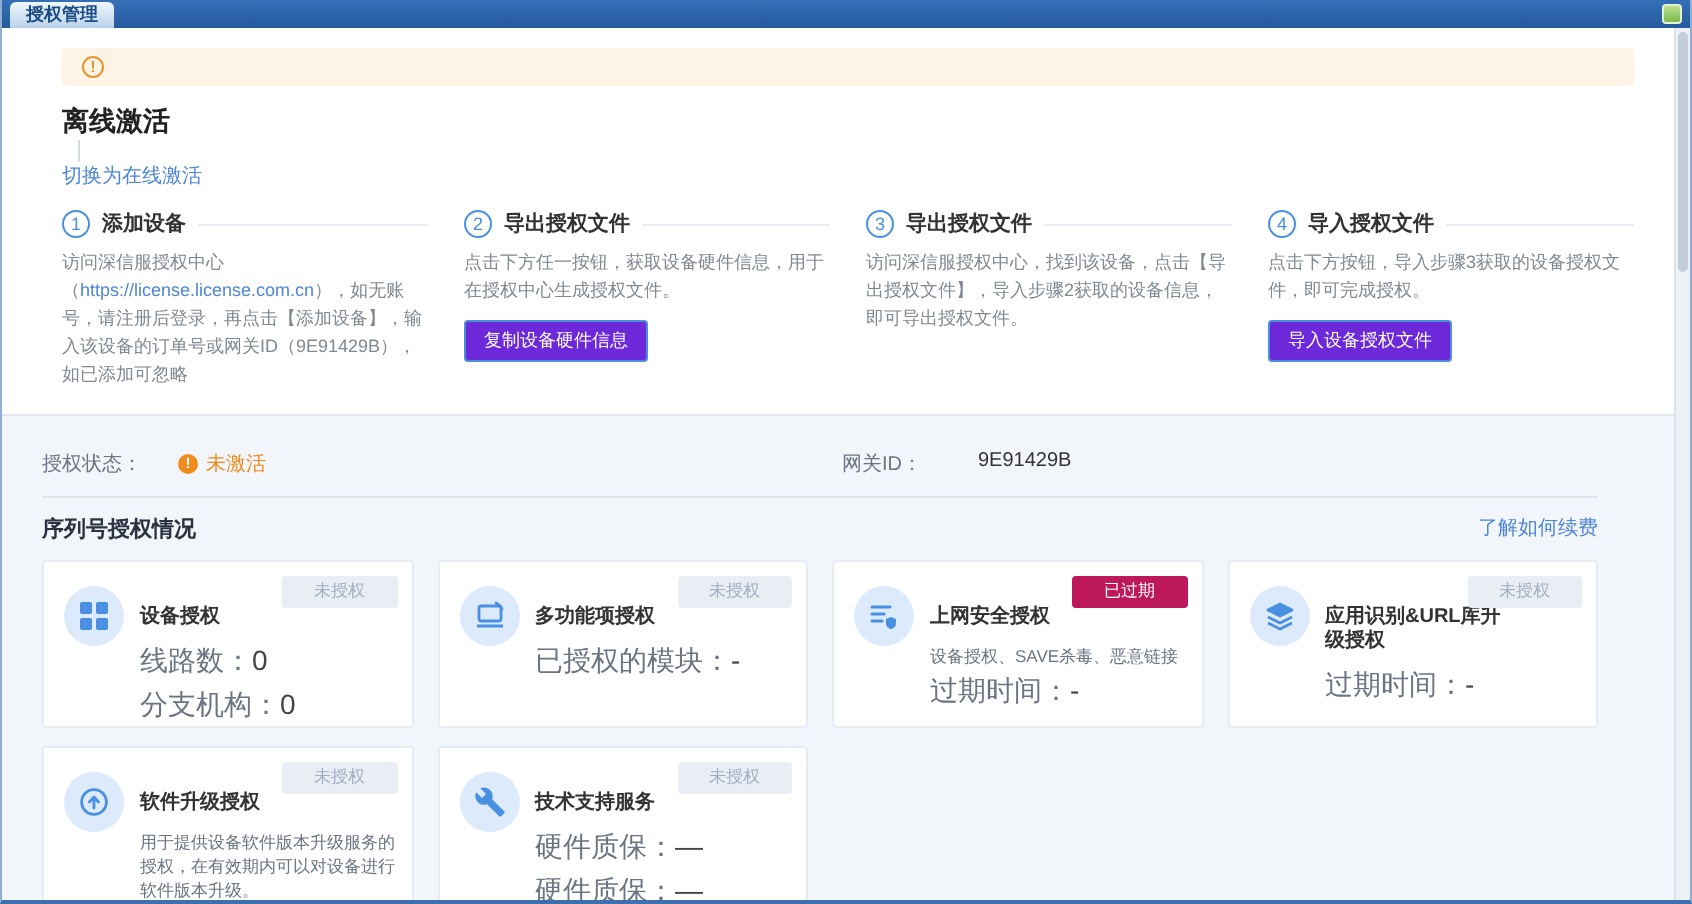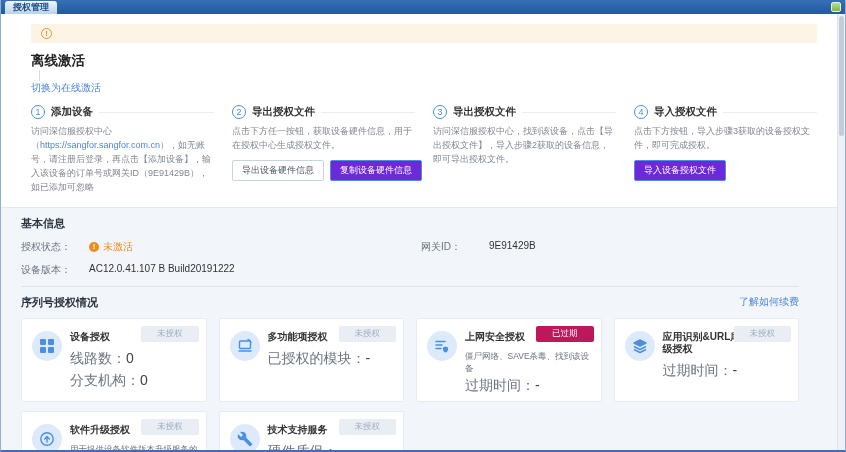--- a/index.html
+++ b/index.html
@@ -104,21 +104,21 @@
     border-radius:2px; height:84px; padding:10px 8px 8px 10px;
     display:flex; gap:8px; overflow:hidden;
   }
   .cicon {
     width:30px; height:30px; border-radius:50%; background:#ddeafc;
     display:flex; align-items:center; justify-content:center; flex:0 0 auto;
     margin-top:2px;
   }
   .cicon svg { width:16px; height:16px; }
   .cbody { flex:1; min-width:0; }
-  .ctitle { font-size:10px; font-weight:bold; color:#333; margin:2px 36px 7px 0; line-height:1.2; }
+  .ctitle { font-size:10px; font-weight:bold; color:#333; margin:12px 36px 7px 0; line-height:1.2; }
   .cdesc { font-size:8.5px; color:#6b7482; line-height:1.45; margin-bottom:3px; }
   .crow { display:flex; font-size:14px; color:#6b7482; margin-bottom:4px; }
   .clabel { min-width:52px; }
   .cval { color:#444; }
   .badge {
     position:absolute; top:7px; right:7px; font-size:8.5px;
     padding:2px 16px; border-radius:2px;
   }
   .badge.gray { background:#e9eef5; color:#a0aec0; }
   .badge.red { background:#be185d; color:#fff; }
@@ -154,33 +154,32 @@
 
       <div class="steps">
 
         <div class="step">
           <div class="step-head">
             <span class="step-num">1</span>
             <span class="step-title">添加设备</span>
             <span class="step-line"></span>
           </div>
           <div class="step-desc">
-            <span>访问深信服授权中心（</span><a class="link">https://sangfor.sangfor.com.cn</a><span>），如无账号，请注册后登录，再点击【添加设备】，输入该设备的订单号或网关ID（9E91429B），如已添加可忽略</span>
+            <span>访问深信服授权中心（</span><a class="link">https://license.license.com.cn</a><span>），如无账号，请注册后登录，再点击【添加设备】，输入该设备的订单号或网关ID（9E91429B），如已添加可忽略</span>
           </div>
         </div>
 
         <div class="step">
           <div class="step-head">
             <span class="step-num">2</span>
             <span class="step-title">导出授权文件</span>
             <span class="step-line"></span>
           </div>
           <div class="step-desc">点击下方任一按钮，获取设备硬件信息，用于在授权中心生成授权文件。</div>
           <div class="step-btns">
-            <button class="btn outline">导出设备硬件信息</button>
             <button class="btn primary">复制设备硬件信息</button>
           </div>
         </div>
 
         <div class="step">
           <div class="step-head">
             <span class="step-num">3</span>
             <span class="step-title">导出授权文件</span>
             <span class="step-line"></span>
           </div>
@@ -197,42 +196,35 @@
           <div class="step-btns">
             <button class="btn primary">导入设备授权文件</button>
           </div>
         </div>
 
       </div>
     </div>
 
     <div class="lower">
 
-      <div class="sec-title">基本信息</div>
 
       <div class="fields">
         <div class="frow">
           <div class="field col1">
             <span class="flabel">授权状态：</span>
             <span class="fvalue status-val">
               <span class="warn-dot">!</span>
               <span>未激活</span>
             </span>
           </div>
           <div class="field">
             <span class="flabel">网关ID：</span>
             <span class="fvalue">9E91429B</span>
           </div>
         </div>
-        <div class="frow">
-          <div class="field col1">
-            <span class="flabel">设备版本：</span>
-            <span class="fvalue">AC12.0.41.107 B Build20191222</span>
-          </div>
-        </div>
       </div>
 
       <div class="hdivider"></div>
 
       <div class="serial-head">
         <span class="sec-title">序列号授权情况</span>
         <a class="link">了解如何续费</a>
       </div>
 
       <div class="cards">
@@ -283,21 +275,21 @@
         <div class="card">
           <span class="badge red">已过期</span>
           <div class="cicon">
             <svg viewBox="0 0 16 16" fill="none" stroke="#4a90e2" stroke-width="1.5" stroke-linecap="round">
                 <path d="M2 3.5h9M2 7h6M2 10.5h5"></path>
                 <path d="M11.5 8.5l2.5 1v2.2c0 1.5-1.4 2.5-2.5 2.8-1.1-.3-2.5-1.3-2.5-2.8V9.5z" fill="#4a90e2" stroke="none"></path>
               </svg>
           </div>
           <div class="cbody">
             <div class="ctitle">上网安全授权</div>
-            <div class="cdesc">僵尸网络、SAVE杀毒、找到该设备</div>
+            <div class="cdesc">设备授权、SAVE杀毒、恶意链接</div>
             <div class="crow">
                 <span class="clabel">过期时间：</span>
                 <span class="cval">-</span>
               </div>
           </div>
         </div>
 
         <div class="card">
           <span class="badge gray">未授权</span>
           <div class="cicon">

